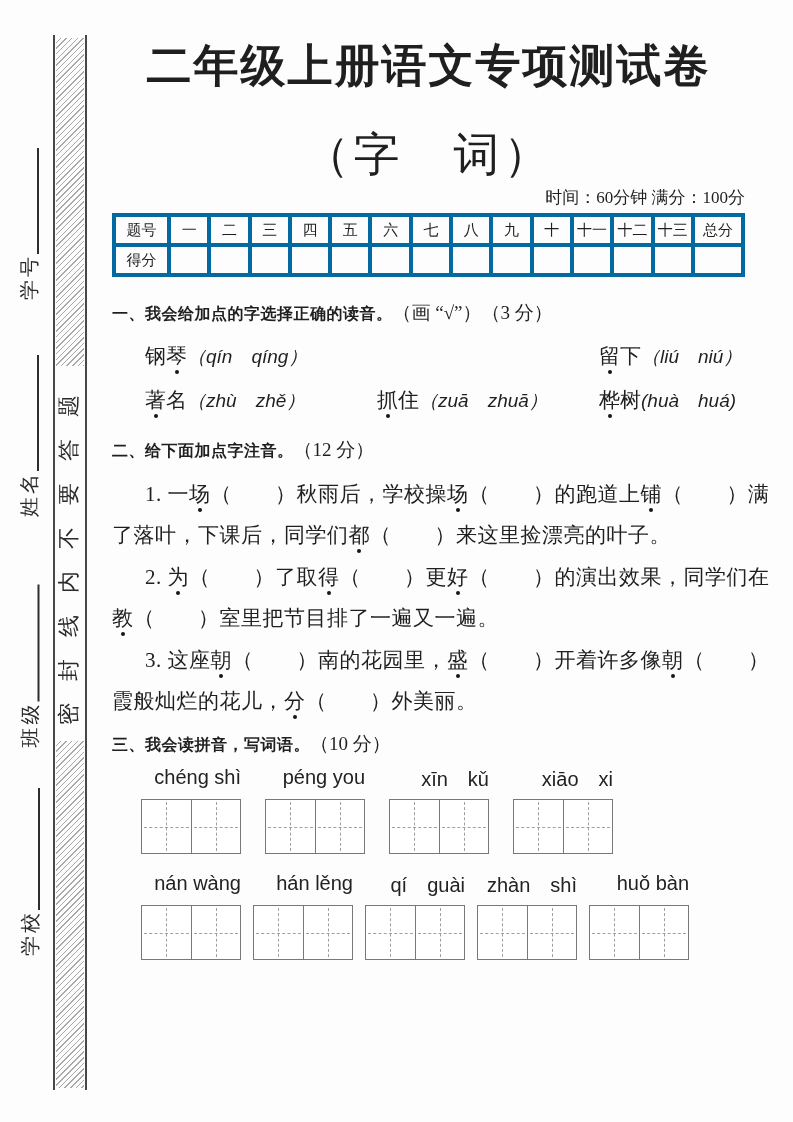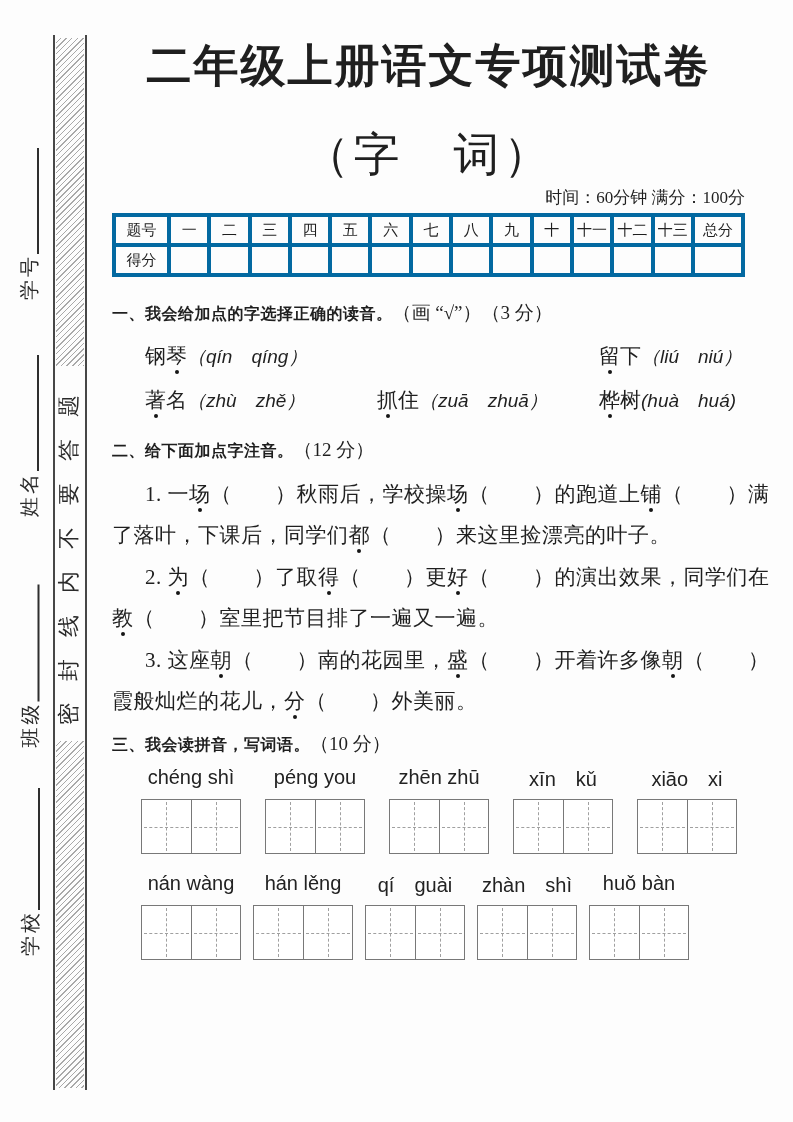--- a/index.html
+++ b/index.html
@@ -49,21 +49,21 @@
   .qline.indent{left:33px;}
   .ql-0{top:480px;} .ql-1{top:521px;} .ql-2{top:563px;}
   .ql-3{top:604px;} .ql-4{top:646px;} .ql-5{top:687px;}
 
   .dc{position:relative;}
   .dc::after{content:'';position:absolute;left:50%;margin-left:-2px;bottom:-6px;
              width:4px;height:4px;border-radius:50%;background:#161616;}
 
   .wrow{position:absolute;left:29px;display:flex;gap:24px;}
   .wr-1{top:766px;} .wr-2{top:872px;gap:12px;}
-  .wcell{width:100px;text-align:center;}
+  .wcell{width:100px;text-align:right;}
   .wpy{font-family:"Liberation Sans","DejaVu Sans",sans-serif;font-size:20px;
        height:28px;margin-bottom:5px;white-space:nowrap;color:#222;}
   .tian{width:100px;height:55px;border:1.5px solid #787878;display:flex;
         box-sizing:border-box;background:#fff;}
   .tian .half{flex:1;position:relative;}
   .tian .half + .half{border-left:1.2px solid #787878;}
   .tian .half::before{content:'';position:absolute;left:50%;top:2px;bottom:2px;
                       border-left:1px dashed #a0a0a0;}
   .tian .half::after{content:'';position:absolute;top:50%;left:2px;right:2px;
                      border-top:1px dashed #a0a0a0;}
@@ -203,27 +203,20 @@
           </div>
       </div>
       <div class="wcell">
         <div class="wpy">péng you</div>
         <div class="tian">
             <div class="half"></div>
             <div class="half"></div>
           </div>
       </div>
       <div class="wcell">
-        <div class="wpy">zhēn zhū</div>
-        <div class="tian">
-            <div class="half"></div>
-            <div class="half"></div>
-          </div>
-      </div>
-      <div class="wcell">
         <div class="wpy">xīn　kǔ</div>
         <div class="tian">
             <div class="half"></div>
             <div class="half"></div>
           </div>
       </div>
       <div class="wcell">
         <div class="wpy">xiāo　xi</div>
         <div class="tian">
             <div class="half"></div>

